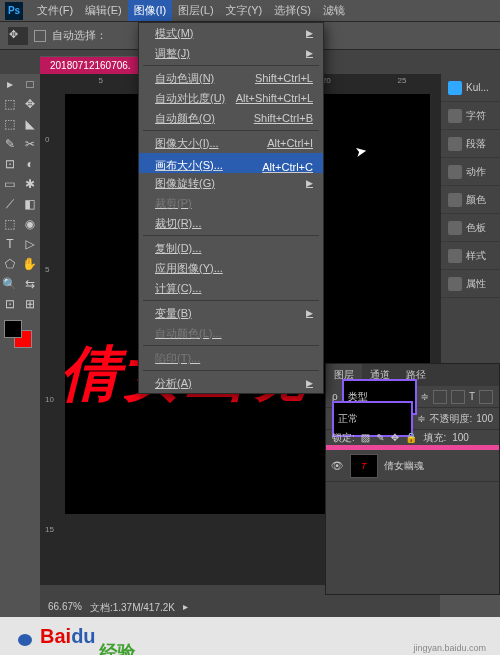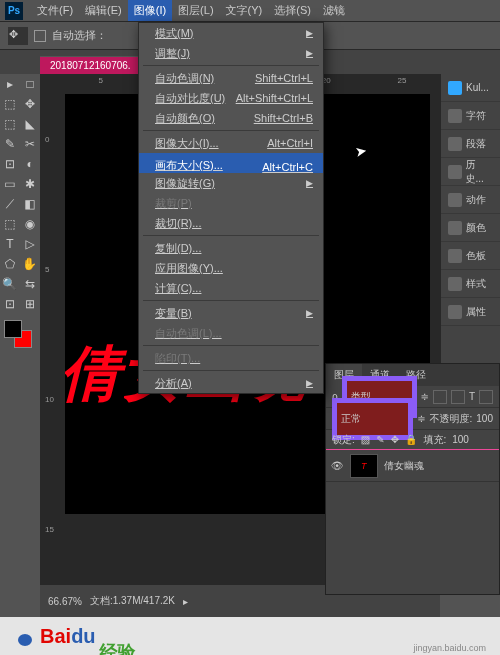--- a/index.html
+++ b/index.html
@@ -49,30 +49,30 @@
 .dropdown .mi.disabled { color: #7a7a7a; }
 .dropdown .sep { height: 1px; background: #3a3a3a; margin: 2px 4px; }
 .cursor { position: absolute; top: 143px; left: 355px; z-index: 200; font-size: 14px; color: #fff; transform: rotate(-10deg); }
 
 
 .layers { position: absolute; right: 0; bottom: 60px; width: 175px; height: 232px; background: #434343; border: 1px solid #222; z-index: 50; font-size: 10px; }
 .layers-tabs { display: flex; height: 22px; background: #383838; }
 .layers-tabs .lt { padding: 4px 8px; color: #ccc; }
 .layers-tabs .lt.active { background: #434343; }
 .layers-opts { display: flex; align-items: center; height: 22px; padding: 0 6px; gap: 4px; border-bottom: 1px solid #333; }
-.layers-opts .sel { background: #7f1d1d; border: 5px solid #8b5cf6; padding: 9px 4px; flex: 1; }
+.layers-opts .sel { background: #000000; border: 2px solid #8b5cf6; padding: 9px 4px; flex: 1; }
 .tiny-icon { width: 14px; height: 14px; border: 1px solid #666; }
 .layer-row { display: flex; align-items: center; height: 32px; padding: 0 4px; border-bottom: 1px solid #333; gap: 6px; }
 .layer-row .eye { width: 14px; text-align: center; }
 .layer-row .thumb { width: 28px; height: 24px; background: #000; border: 1px solid #555; position: relative; }
 .layer-row .thumb::after { content: "T"; color: #f00; font-size: 9px; position: absolute; top: 6px; left: 10px; font-style: italic; }
-.lock-row { height: 20px; display: flex; align-items: center; padding: 0 6px; gap: 6px; border-bottom: 1px solid #ec4899; }
-
-
-.statusbar { position: absolute; bottom: 38px; left: 40px; right: 60px; height: 20px; background: #434343; display: flex; align-items: center; padding: 16px 8px; font-size: 10px; color: #ccc; gap: 8px; }
+.lock-row { height: 20px; display: flex; align-items: center; padding: 0 6px; gap: 6px; border-bottom: 5px solid #ec4899; }
+
+
+.statusbar { position: absolute; bottom: 38px; left: 40px; right: 60px; height: 20px; background: #434343; display: flex; align-items: flex-start; padding: 16px 8px; font-size: 10px; color: #ccc; gap: 8px; }
 
 
 .watermark { position: absolute; bottom: 0; left: 0; right: 0; height: 38px; background: rgba(255,255,255,0.85); display: flex; align-items: center; padding: 0 14px; gap: 10px; }
 .watermark .baidu { display: flex; align-items: center; gap: 4px; }
 .watermark .paw { width: 22px; height: 20px; position: relative; }
 .watermark .paw::before { content: ""; position: absolute; width: 14px; height: 12px; background: #2a5db0; border-radius: 50%; bottom: 0; left: 4px; }
 .watermark .txt { font-size: 20px; font-weight: bold; }
 .watermark .bai { color: #e10602; }
 .watermark .du { color: #2a5db0; }
 .watermark .jy { color: #41a030; font-size: 18px; font-weight: bold; margin-top: 31px; }
@@ -237,21 +237,21 @@
     <div class="mi">
       <span>计算(C)...</span>
       <span></span>
     </div>
     <div class="sep"></div>
     <div class="mi">
       <span>变量(B)</span>
       <span class="arrow">▶</span>
     </div>
     <div class="mi disabled">
-      <span>自动色调(L)...</span>
+      <span>自动颜色(L)...</span>
       <span></span>
     </div>
     <div class="sep"></div>
     <div class="mi disabled">
       <span>陷印(T)...</span>
       <span></span>
     </div>
     <div class="sep"></div>
     <div class="mi">
       <span>分析(A)</span>
@@ -265,24 +265,20 @@
       <div class="rp-icon"></div>
       <span>Kul...</span>
     </div>
     <div class="rp-item">
       <div class="rp-icon"></div>
       <span>字符</span>
     </div>
     <div class="rp-item">
       <div class="rp-icon"></div>
       <span>段落</span>
-    </div>
-    <div class="rp-item">
-      <div class="rp-icon"></div>
-      <span>历史...</span>
     </div>
     <div class="rp-item">
       <div class="rp-icon"></div>
       <span>动作</span>
     </div>
     <div class="rp-item">
       <div class="rp-icon"></div>
       <span>颜色</span>
     </div>
     <div class="rp-item">

